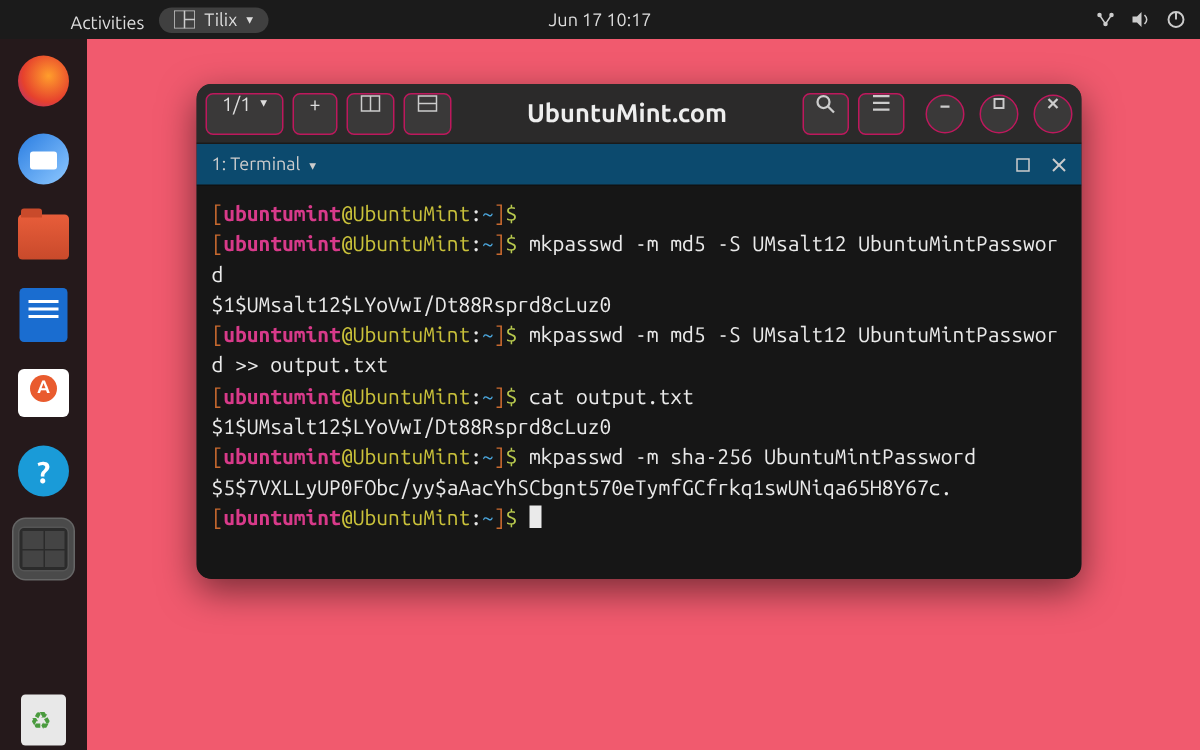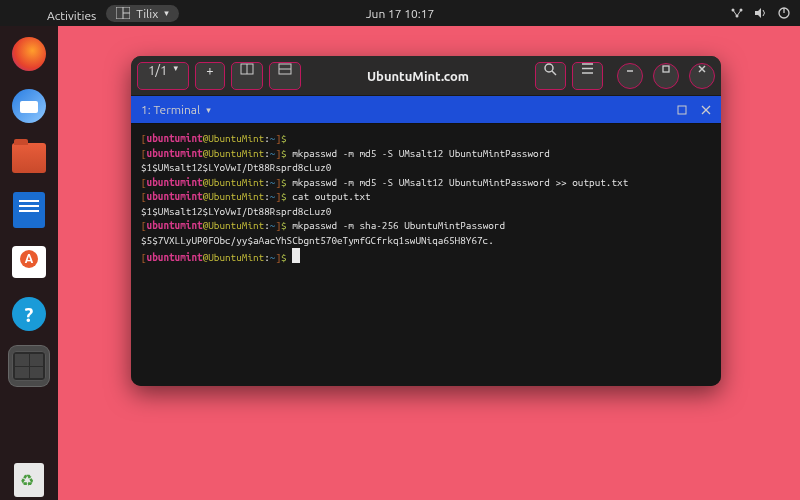--- a/index.html
+++ b/index.html
@@ -91,39 +91,39 @@
     background: #3a3939;
     border: 1px solid #be185d;
     border-radius: 5px;
     color: #ddd;
     display: flex; align-items: flex-start; justify-content: center;
     font-size: 13px; padding: 0 8px;
     cursor: pointer;
   }
   .hbtn.session { gap: 6px; padding: 0 10px; }
   .hbtn.round { border-radius: 50%; width: 26px; height: 26px; min-width: 26px; padding:0; background:#3a3939;}
-  .tilix-title { flex: 1; text-align: center; color: #eee; font-weight: 600; font-size: 13px; }
+  .tilix-title { flex: 1; text-align: center; color: #eee; font-weight: 600; font-size: 17px; }
   .hgroup { display: flex; gap: 6px; }
   .wc { display:flex; gap:10px; margin-left:8px; }
 
   .tab-bar {
     height: 28px;
-    background: #1d4ed8;
+    background: #0c4a6e;
     display: flex; align-items: center; justify-content: space-between;
     padding: 0 10px;
     border-bottom: 1px solid #111;
   }
   .tab-label { color: #ccc; font-size: 12px; display:flex;align-items:center;gap:6px;}
   .tab-right { display:flex; gap:14px; color:#ccc; font-size:12px;}
 
   .term {
     background: #161616;
     padding: 8px 10px 20px 10px;
     font-family: "Ubuntu Mono", "DejaVu Sans Mono", monospace;
-    font-size: 10px;
+    font-size: 14px;
     line-height: 1.45;
     color: #e6e6e6;
     min-height: 262px;
     white-space: pre-wrap;
     word-break: break-all;
   }
   .p-br { color: #c96a2f; }
   .p-user { color: #d83a8a; font-weight: 600; }
   .p-at { color: #c9c13a; }
   .p-host { color: #c9c13a; }

